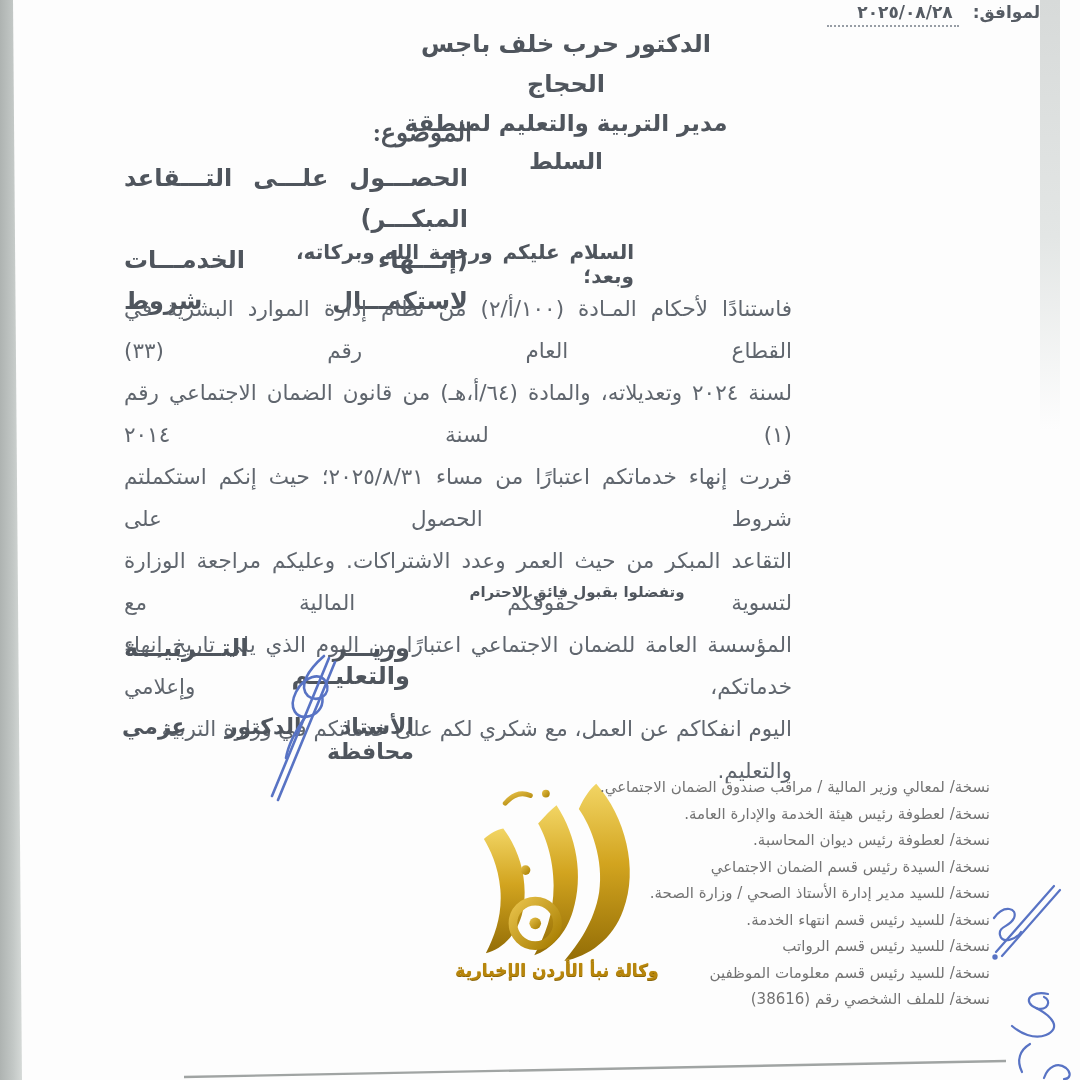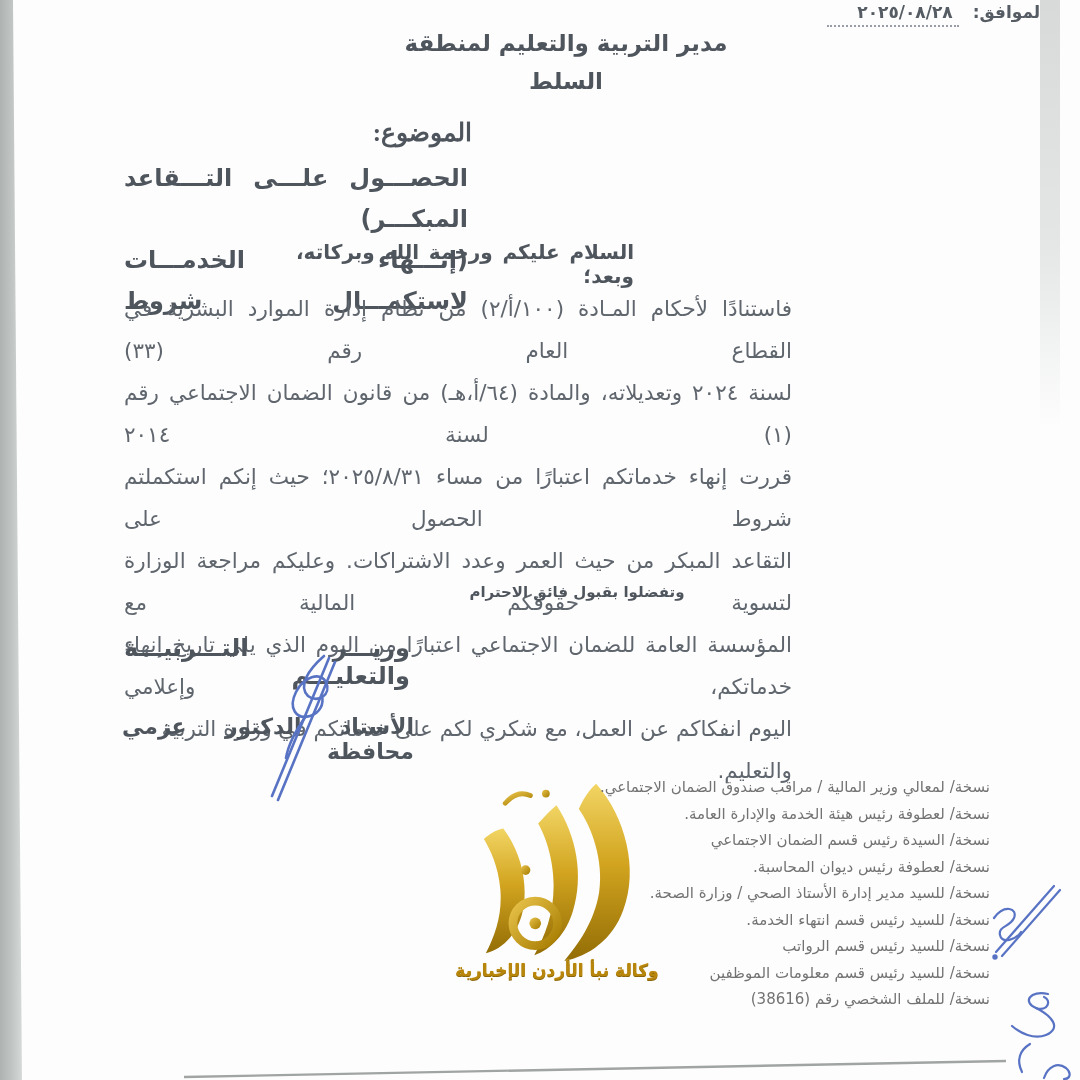--- a/index.html
+++ b/index.html
@@ -94,20 +94,21 @@
   <svg class="scan-bottom-line" viewBox="0 0 1080 1080">
     <line x1="184" y1="1077" x2="1006" y2="1061" stroke="#a0a4a3" stroke-width="2.4"></line>
   </svg>
 
   <div class="date-line">
     <span>الموافق:</span>
     <span class="date-value">٢٠٢٥/٠٨/٢٨</span>
   </div>
 
   <div class="recipient">
+    <div class="name bold">الدكتور حرب خلف باجس الحجاج</div>
     <div class="title bold">مدير التربية والتعليم لمنطقة السلط</div>
   </div>
 
   <div class="subject">
     <span class="label bold">الموضوع:</span>
     <div class="line bold">الحصـــول علـــى التـــقاعد المبكـــر)</div>
     <div class="line bold">(إنـــهاء الخدمـــات لاستكمـــال شروط</div>
   </div>
 
   <div class="salutation bold">السلام عليكم ورحمة الله وبركاته، وبعد؛</div>
@@ -160,22 +161,22 @@
       <circle cx="87" cy="93" r="5" fill="url(#gold2)"></circle>
       <circle cx="108" cy="14" r="4" fill="url(#gold2)"></circle>
       <path d="M66 24 Q78 10 92 16" stroke="url(#gold2)" stroke-width="5" fill="none" stroke-linecap="round"></path>
     </svg>
     <div class="banner">وكالة نبأ الأردن الإخبارية</div>
   </div>
 
   <div class="cc-list">
     <div class="cc-item">نسخة/ لمعالي وزير المالية / مراقب صندوق الضمان الاجتماعي.</div>
     <div class="cc-item">نسخة/ لعطوفة رئيس هيئة الخدمة والإدارة العامة.</div>
+    <div class="cc-item">نسخة/ لعطوفة رئيس ديوان المحاسبة.</div>
     <div class="cc-item">نسخة/ السيدة رئيس قسم الضمان الاجتماعي</div>
-    <div class="cc-item">نسخة/ لعطوفة رئيس ديوان المحاسبة.</div>
     <div class="cc-item">نسخة/ للسيد مدير إدارة الأستاذ الصحي / وزارة الصحة.</div>
     <div class="cc-item">نسخة/ للسيد رئيس قسم انتهاء الخدمة.</div>
     <div class="cc-item">نسخة/ للسيد رئيس قسم الرواتب</div>
     <div class="cc-item">نسخة/ للسيد رئيس قسم معلومات الموظفين</div>
     <div class="cc-item">نسخة/ للملف الشخصي رقم (38616)</div>
   </div>
 
   <svg class="ink-svg" style="left:988px; top:874px;" width="84" height="88" viewBox="0 0 84 88">
     <g fill="none" stroke="#5873c4" stroke-width="2.2" stroke-linecap="round">
       <path d="M8 78 L66 12"></path>

